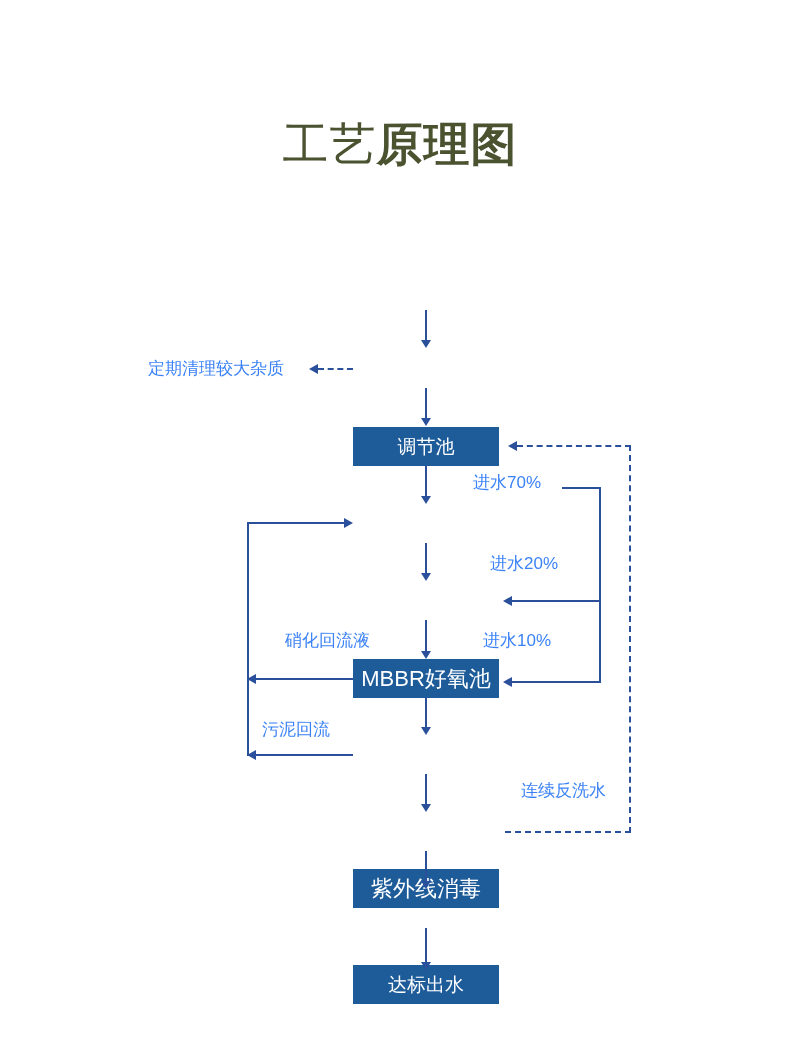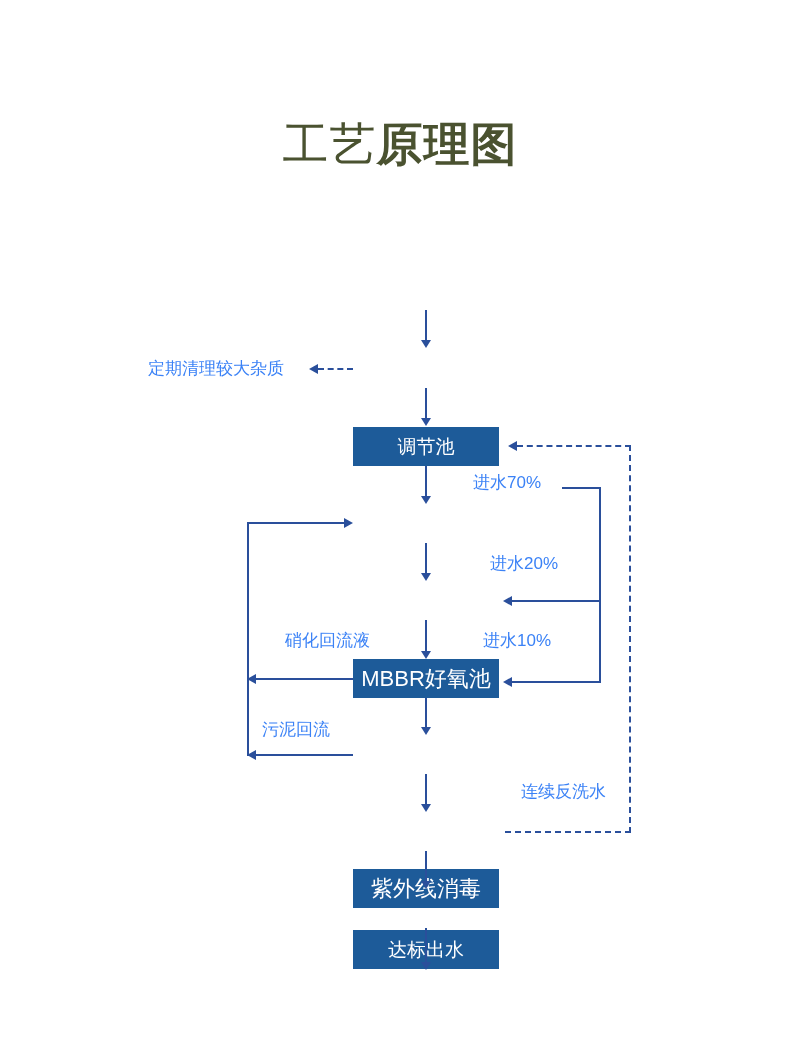--- a/index.html
+++ b/index.html
@@ -107,21 +107,21 @@
 
 <div id="canvas">
 
   <div id="title">
     <span class="t-light">工艺</span><span class="t-bold">原理图</span>
   </div>
 
   <div class="node" style="top:427px;">调节池</div>
   <div class="node wide-text" style="top:659px;">MBBR好氧池</div>
   <div class="node wide-text" style="top:869px;">紫外线消毒</div>
-  <div class="node" style="top:930px;">达标出水</div>
+  <div class="node" style="top:965px;">达标出水</div>
 
   <div class="v-line" style="left:425px; top:310px; height:30px;"></div>
   <div class="arrow-down" style="left:421px; top:340px;"></div>
 
   <div class="v-line" style="left:425px; top:388px; height:30px;"></div>
   <div class="arrow-down" style="left:421px; top:418px;"></div>
 
   <div class="v-line" style="left:425px; top:466px; height:30px;"></div>
   <div class="arrow-down" style="left:421px; top:496px;"></div>
 
@@ -165,21 +165,21 @@
   <div class="arrow-right" style="left:344px; top:518px;"></div>
 
   <div class="side-label" style="left:253px; top:630px;margin-left:32px;">硝化回流液</div>
   <div class="h-line" style="left:256px; top:678px; width:97px;"></div>
   <div class="arrow-left" style="left:247px; top:674px;"></div>
 
   <div class="side-label" style="left:262px; top:719px;">污泥回流</div>
   <div class="h-line" style="left:256px; top:754px; width:97px;"></div>
   <div class="arrow-left" style="left:247px; top:750px;"></div>
 
-  <div class="side-label" style="left:521px; top:781px;">连续反洗水</div>
+  <div class="side-label" style="left:521px; top:781px;font-family:Liberation Mono, monospace;">连续反洗水</div>
 
   <div class="h-dash" style="left:505px; top:831px; width:126px;"></div>
 
   <div class="v-dash" style="left:629px; top:445px; height:388px;"></div>
 
   <div class="h-dash" style="left:517px; top:445px; width:114px;"></div>
   <div class="arrow-left" style="left:508px; top:441px;"></div>
 
 </div>
 

